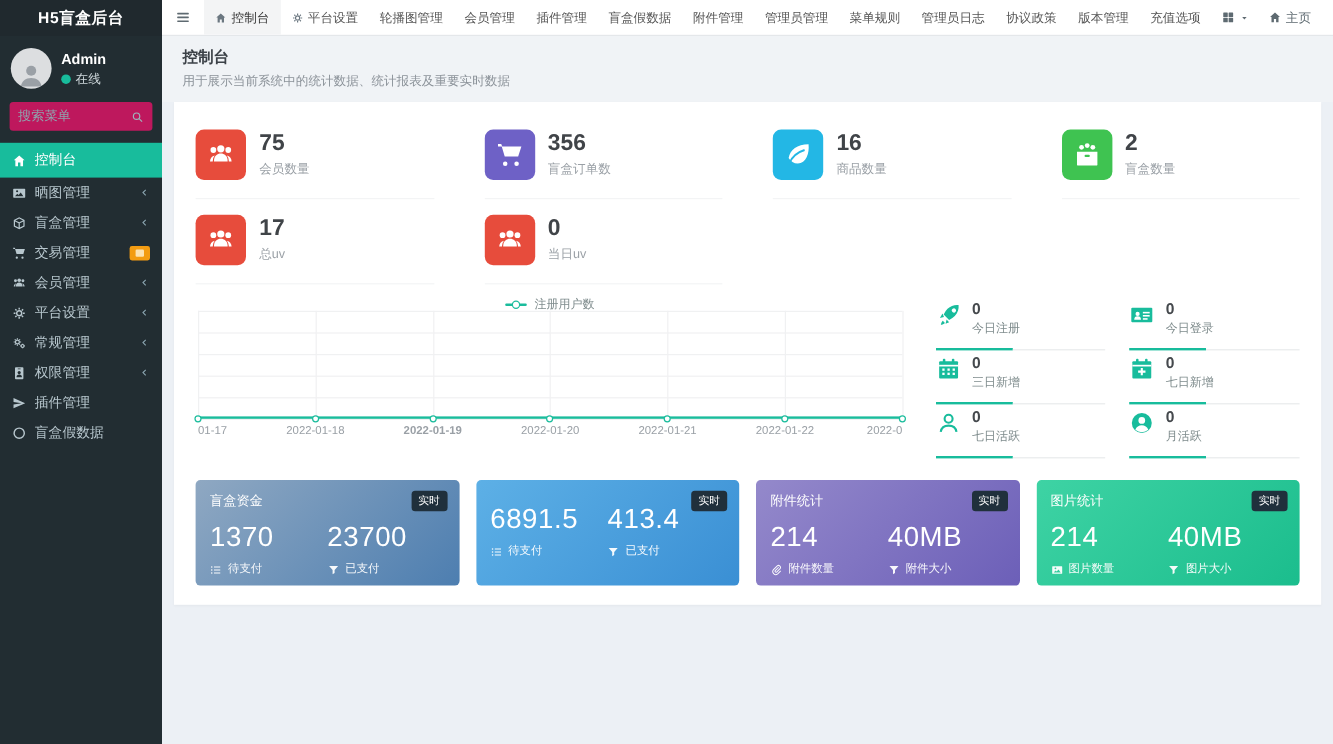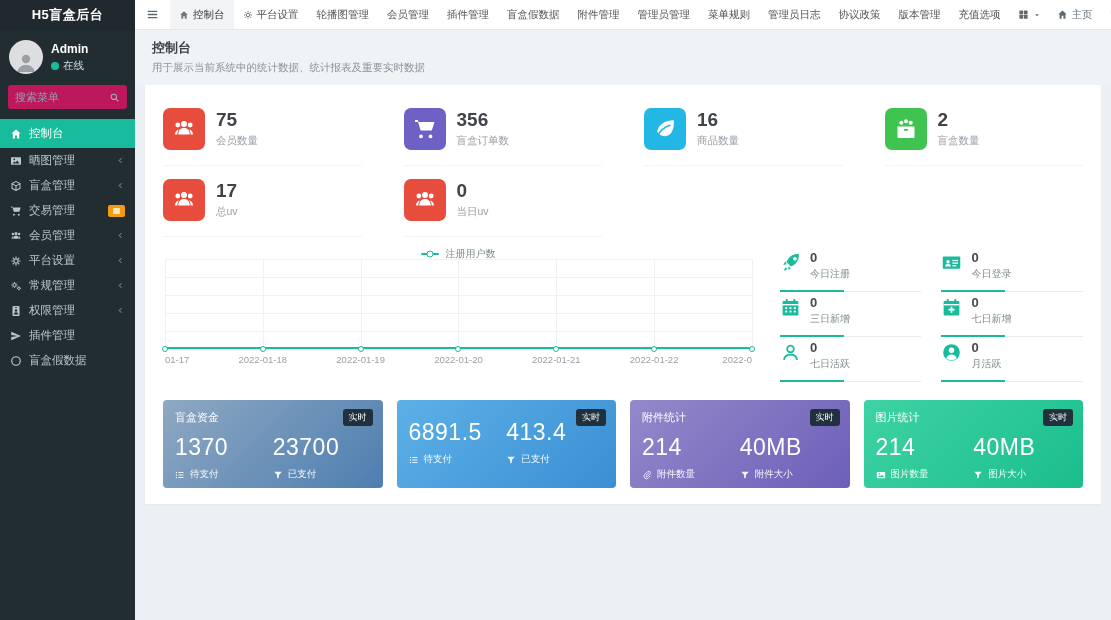--- a/index.html
+++ b/index.html
@@ -512,21 +512,21 @@
                 <div class="sline" style="bottom: 0%; background: rgb(26, 188, 156);"></div>
                 <div class="cdot" style="left: 0%; bottom: 0%; border-color: rgb(26, 188, 156);"></div>
                 <div class="cdot" style="left: 16.6667%; bottom: 0%; border-color: rgb(26, 188, 156);"></div>
                 <div class="cdot" style="left: 33.3333%; bottom: 0%; border-color: rgb(26, 188, 156);"></div>
                 <div class="cdot" style="left: 50%; bottom: 0%; border-color: rgb(26, 188, 156);"></div>
                 <div class="cdot" style="left: 66.6667%; bottom: 0%; border-color: rgb(26, 188, 156);"></div>
                 <div class="cdot" style="left: 83.3333%; bottom: 0%; border-color: rgb(26, 188, 156);"></div>
                 <div class="cdot" style="left: 100%; bottom: 0%; border-color: rgb(26, 188, 156);"></div>
                 <span class="xlab" style="left: 0px;">01-17</span>
                 <span class="xlab" style="left: 16.6667%; transform: translateX(-50%);">2022-01-18</span>
-                <span class="xlab" style="left: 33.3333%; transform: translateX(-50%);">2022-01-19</span>
+                <span class="xlab" style="left: 33.3333%; transform: translateX(-50%); font-weight: bold;">2022-01-19</span>
                 <span class="xlab" style="left: 50%; transform: translateX(-50%);">2022-01-20</span>
                 <span class="xlab" style="left: 66.6667%; transform: translateX(-50%);">2022-01-21</span>
                 <span class="xlab" style="left: 83.3333%; transform: translateX(-50%);">2022-01-22</span>
                 <span class="xlab" style="right: 0px;">2022-0</span>
               </div>
           </div>
 
           <div class="quick">
             <div class="q-item">
               <span class="ic q-icon">

